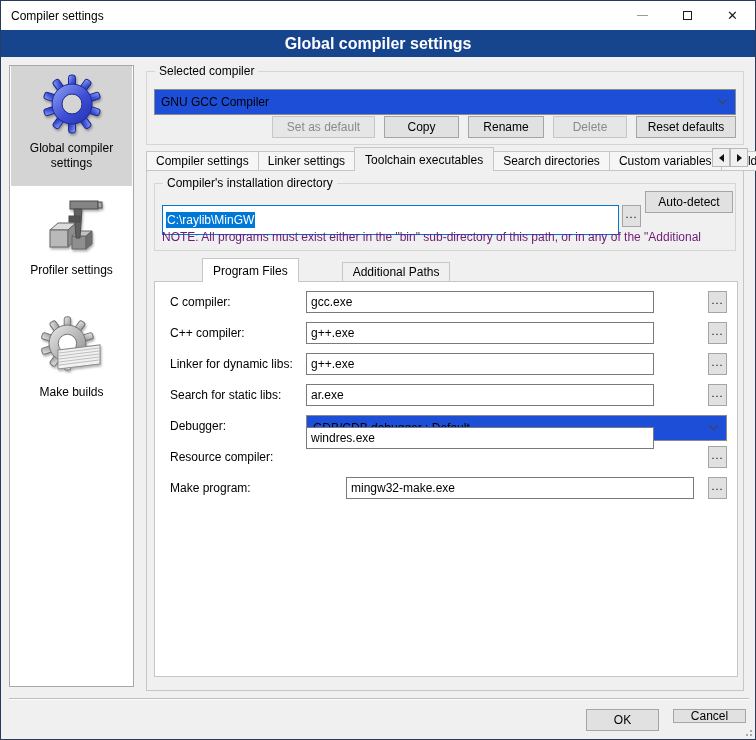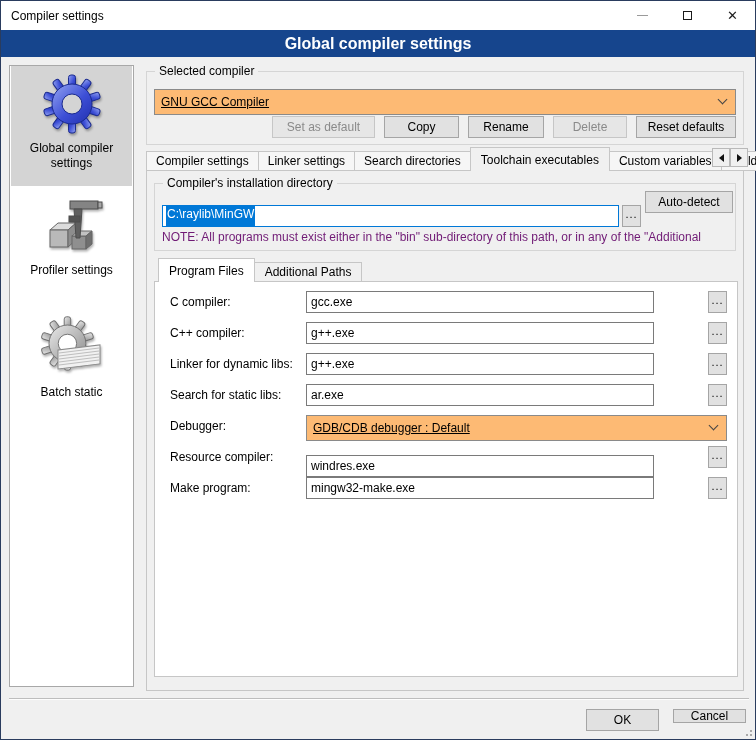--- a/index.html
+++ b/index.html
@@ -32,50 +32,50 @@
   .icon64 { width:64px; height:64px; filter:drop-shadow(1px 2px 1px rgba(0,0,0,.30)); }
 
   
   .grp { position:absolute; border:1px solid #d5d5d5; background:transparent; }
   .legend { position:absolute; top:-8px; left:8px; background:#f0f0f0; padding:0 4px; }
   .btn { background:#e1e1e1; border:1px solid #a5a5a5; font-family:"Liberation Sans",sans-serif;
          font-size:12px; color:#000; display:flex; align-items:center; justify-content:center; }
   .btn.disabled { background:#e6e6e6; border-color:#c6c6c6; color:#8a8a8a; }
   .txt { position:absolute; height:22px; border:1px solid #7a7a7a; background:#fff; font-family:"Liberation Sans",sans-serif;
          font-size:12px; padding:0 4px; color:#000; }
-  .combo { position:absolute; height:26px; background:#fdba74; border:1px solid #8a8a8a;
-           display:flex; align-items:center; padding:0 24px 0 6px;text-decoration:underline; }
+  .combo { position:absolute; height:26px; background:#1d4ed8; border:1px solid #8a8a8a;
+           display:flex; align-items:center; padding:0 24px 0 6px; }
   .chev { position:absolute; right:9px; top:6px; width:7px; height:7px; border-right:1.4px solid #444;
           border-bottom:1.4px solid #444; transform:rotate(45deg); }
   .browse { position:absolute; width:19px; height:22px; font-size:11px; letter-spacing:1px; padding-bottom:5px; }
 
   
   .tabbar { position:absolute; left:145px; top:146px; height:24px; display:flex; align-items:flex-end; z-index:3; }
   .tab { height:20px; background:#f6f6f6; border:1px solid #c6c6c6; margin-right:-1px; padding:0 9px;
          display:flex; align-items:center; white-space:nowrap; overflow:hidden; }
   .tab.sel { height:24px; background:#f0f0f0; border-bottom:none; z-index:4; padding:0 10px; }
   .tab.clip { width:40px; padding-right:0; }
   .tabscroll { position:absolute; top:147px; width:18px; height:19px; background:#f0f0f0; border:1px solid #b9b9b9;
                display:flex; align-items:center; justify-content:center; z-index:5; }
   .tri-l { width:0; height:0; border-top:4px solid transparent; border-bottom:4px solid transparent; border-right:5px solid #111; }
   .tri-r { width:0; height:0; border-top:4px solid transparent; border-bottom:4px solid transparent; border-left:5px solid #111; }
 
   .tabpage { position:absolute; left:145px; top:169px; width:598px; height:521px; border:1px solid #c6c6c6;
              background:#f0f0f0; z-index:2; }
 
   
-  .dir-input { position:absolute; left:161px; top:204px; width:457px; height:22px; background:#fff;
-               border:1px solid #0078d7; display:flex; padding-left:3px; }
+  .dir-input { position:absolute; left:161px; top:204px; width:457px; height:30px; background:#fff;
+               border:1px solid #0078d7; display:flex; align-items:center; padding-left:3px; }
   .dir-sel { background:#0078d7; color:#fff; padding:1px 1px; }
   .note { position:absolute; left:161px; top:229px; width:566px; color:#701a75; white-space:nowrap; overflow:hidden; }
 
   
   .subtabs { position:absolute; left:157px; top:257px; height:24px; display:flex; align-items:flex-end; z-index:3; }
   .subtab { height:20px; background:#f0f0f0; border:1px solid #c6c6c6; margin-right:-1px; padding:0 10px;
-            display:flex; align-items:center; }
+            display:flex; align-items:center;margin-left:44px; }
   .subtab.sel { height:24px; background:#ffffff; border-bottom:none; z-index:4; }
   .subpage { position:absolute; left:153px; top:280px; width:584px; height:396px; background:#ffffff;
              border:1px solid #c6c6c6; z-index:2; }
 
   .flabel { position:absolute; left:169px; width:132px; line-height:22px; }
   .fieldtxt { left:305px; width:348px; }
   .fieldbrowse { left:707px; }
   .fieldcombo { left:305px; width:421px; }
 
   
@@ -182,21 +182,21 @@
         </g>
         <g transform="translate(18,34) skewY(-7)">
           <rect x="0" y="0" width="42" height="19" fill="#f1f1f1" stroke="#8a8a8a"></rect>
           <line x1="1" y1="3" x2="41" y2="3" stroke="#bdbdbd"></line>
           <line x1="1" y1="6" x2="41" y2="6" stroke="#bdbdbd"></line>
           <line x1="1" y1="9" x2="41" y2="9" stroke="#bdbdbd"></line>
           <line x1="1" y1="12" x2="41" y2="12" stroke="#bdbdbd"></line>
           <line x1="1" y1="15" x2="41" y2="15" stroke="#bdbdbd"></line>
         </g>
       </svg>
-      <span class="lbl">Batch static</span>
+      <span class="lbl">Make builds</span>
     </div>
   </div>
 
   <div class="grp" style="left:145px; top:70px; width:598px; height:74px;">
     <span class="legend">Selected compiler</span>
   </div>
   <div class="combo" style="left:153px; top:88px; width:582px;">
     <span>GNU GCC Compiler</span>
     <span class="chev"></span>
   </div>
@@ -208,25 +208,25 @@
     <button class="btn" style="width:100px;">Reset defaults</button>
   </div>
 
   <div class="tabbar">
     <div class="tab">
         <span>Compiler settings</span>
       </div>
     <div class="tab">
         <span>Linker settings</span>
       </div>
+    <div class="tab sel">
+        <span>Toolchain executables</span>
+      </div>
     <div class="tab">
         <span>Search directories</span>
-      </div>
-    <div class="tab sel">
-        <span>Toolchain executables</span>
       </div>
     <div class="tab">
         <span>Custom variables</span>
       </div>
     <div class="tab clip">
         <span style="white-space:nowrap;">Build options</span>
       </div>
   </div>
   <div class="tabscroll" style="left:711px;">
       <span class="tri-l"></span>
@@ -273,25 +273,25 @@
   <input class="txt fieldtxt" style="top: 383px; z-index: 3;" value="ar.exe">
   <button class="btn browse fieldbrowse" style="top:383px; z-index:3;">...</button>
 
   <span class="flabel" style="top:414px; z-index:3;">Debugger:</span>
   <div class="combo fieldcombo" style="top:414px; z-index:3;">
     <span>GDB/CDB debugger : Default</span>
     <span class="chev"></span>
   </div>
 
   <span class="flabel" style="top:445px; z-index:3;">Resource compiler:</span>
-  <input class="txt fieldtxt" style="top: 426px; z-index: 3; margin-top: 28px;" value="windres.exe">
+  <input class="txt fieldtxt" style="top: 426px; z-index: 3;" value="windres.exe">
   <button class="btn browse fieldbrowse" style="top:445px; z-index:3;">...</button>
 
   <span class="flabel" style="top:476px; z-index:3;">Make program:</span>
-  <input class="txt fieldtxt" style="top: 476px; z-index: 3;" value="mingw32-make.exe">
+  <input class="txt fieldtxt" style="top: 476px; z-index: 3; margin-left: 40px;" value="mingw32-make.exe">
   <button class="btn browse fieldbrowse" style="top:476px; z-index:3;">...</button>
 
   <div class="divider"></div>
   <button class="btn okbtn">OK</button>
   <button class="btn cancelbtn">Cancel</button>
   <div class="grip">
     <i style="right:0; bottom:0;"></i>
     <i style="right:4px; bottom:0;"></i>
     <i style="right:0; bottom:4px;"></i>
   </div>

